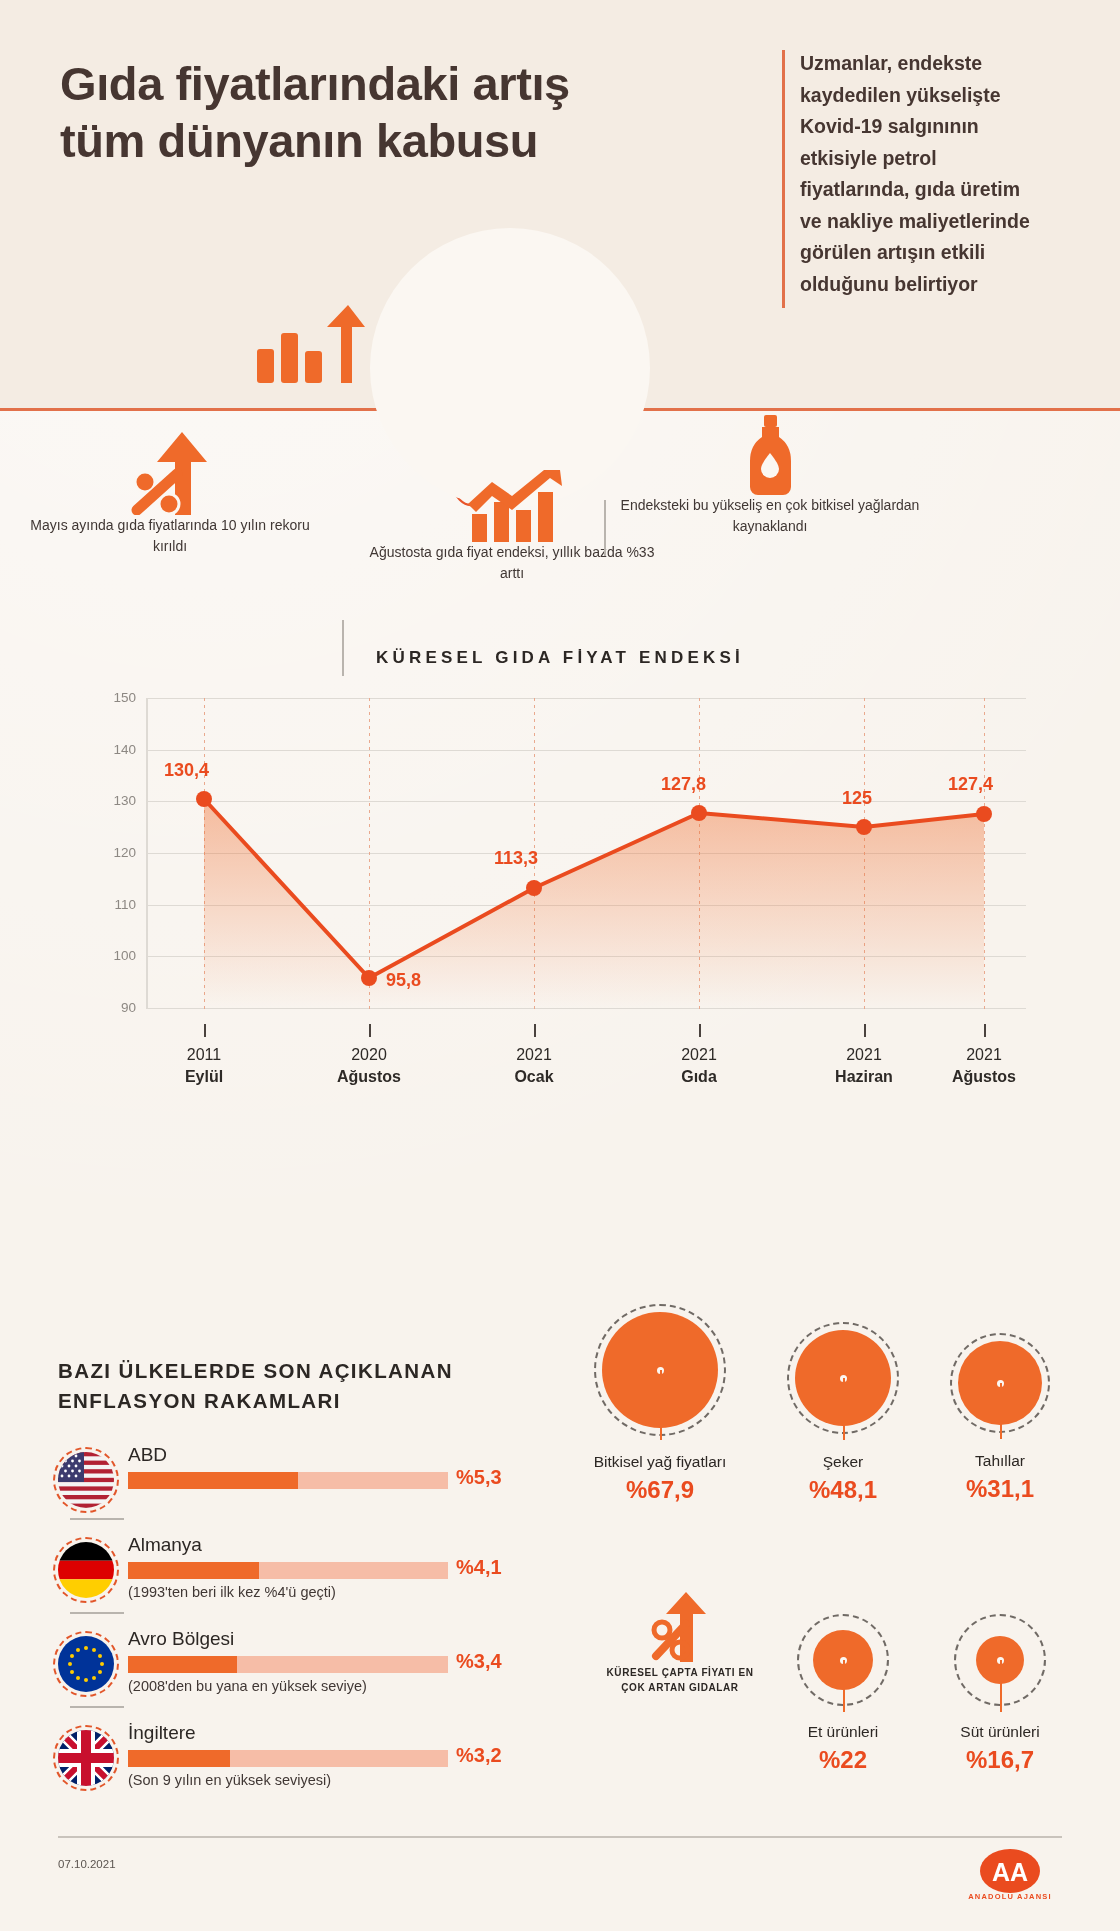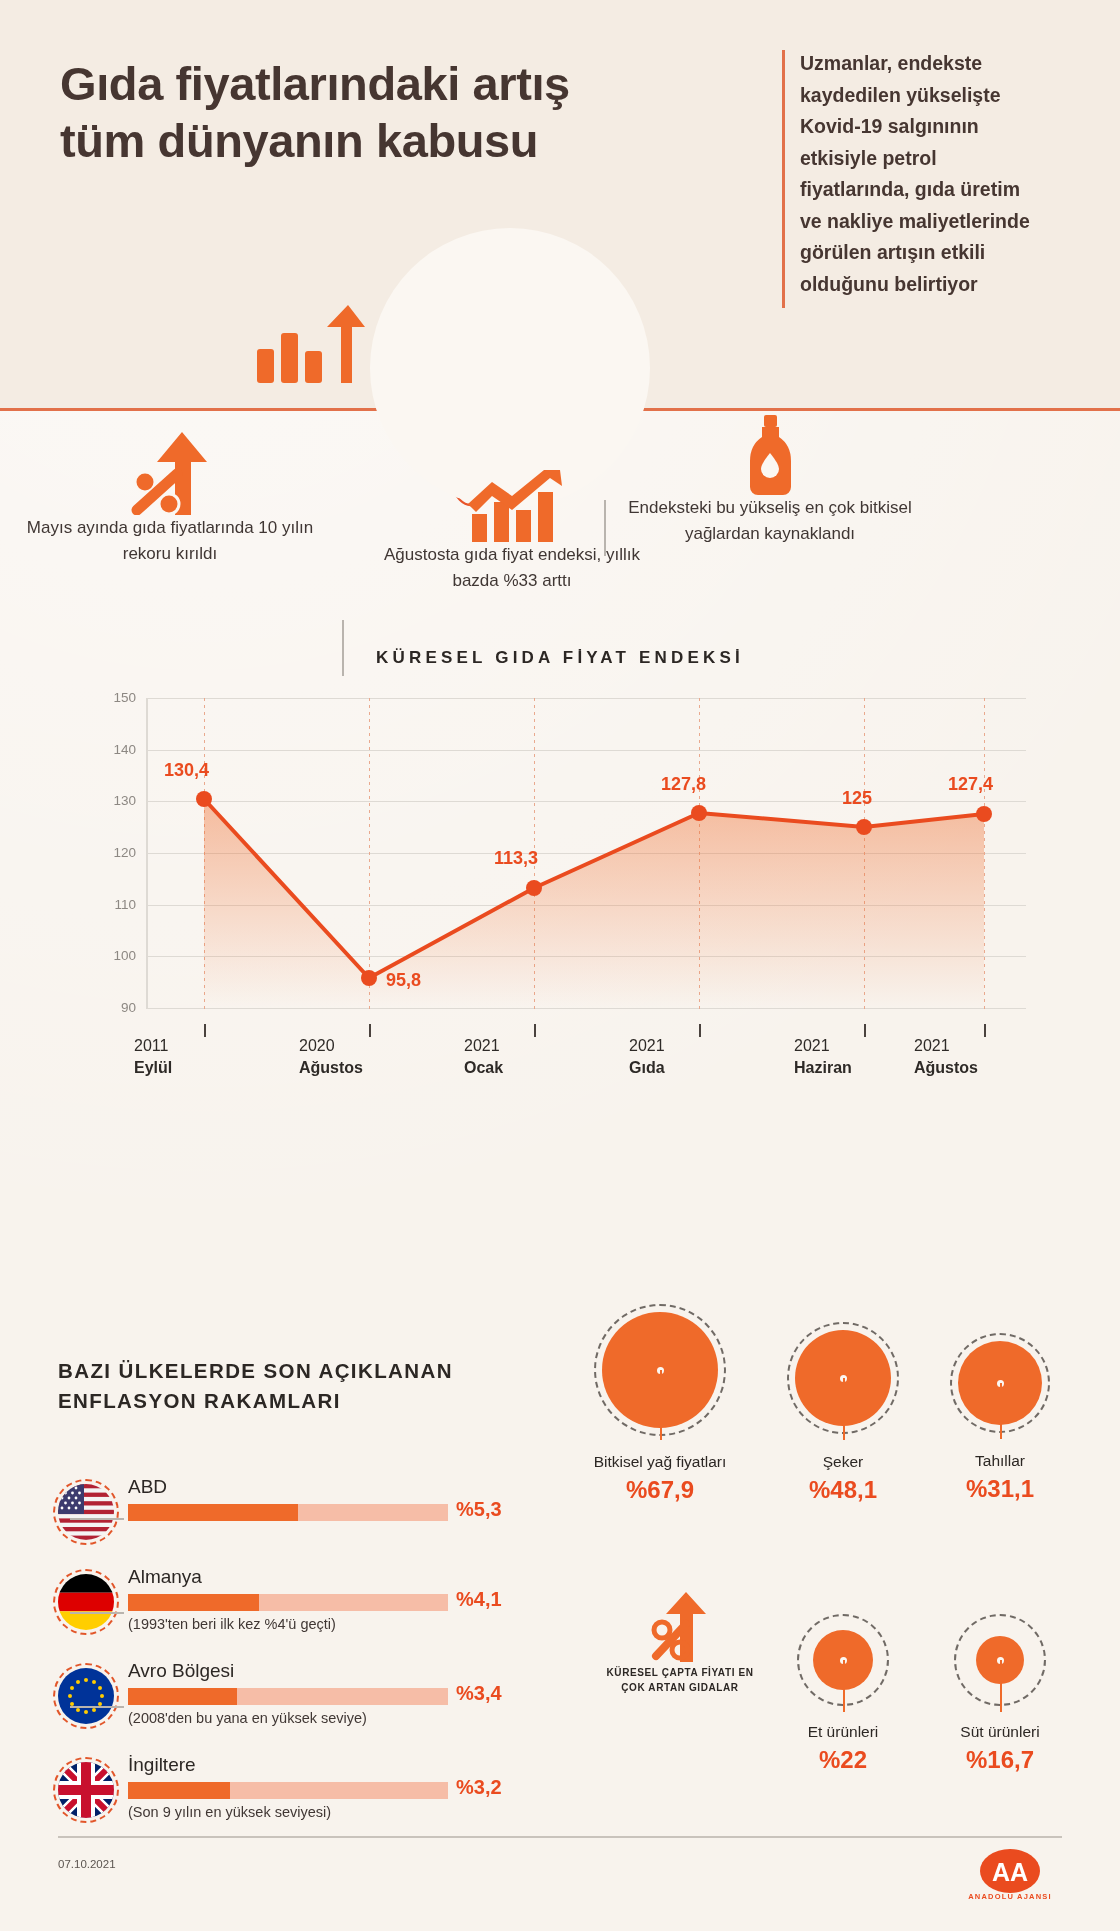--- a/index.html
+++ b/index.html
@@ -46,21 +46,21 @@
   
   .globe-wrap { position: absolute; left: 370px; top: 228px; width: 280px; height: 280px; }
   .globe-disc {
     position: absolute; left: 0; top: 0; width: 280px; height: 280px;
     border-radius: 50%; background: #fbf7f2;
   }
 
   
   .feature { position: absolute; text-align: center; }
   .feature .cap {
-    font-size: 17px; line-height: 1.5; color: #403734;
+    font-size: 14px; line-height: 1.5; color: #403734;
   }
   .feat-div {
     position: absolute; width: 2px; height: 56px; background: #b9b4ae;
   }
 
   
   .chart-title {
     position: absolute; left: 0; top: 648px; width: 1120px;
     text-align: center; font-size: 17px; font-weight: bold;
     letter-spacing: 4.2px; color: #2c2724;
@@ -74,36 +74,36 @@
   .ylab {
     position: absolute; left: -62px; width: 52px; text-align: right;
     font-size: 13.5px; color: #8d8883; transform: translateY(-8px);
   }
   .vdot {
     position: absolute; top: 0; width: 1px; height: 311px;
     background: repeating-linear-gradient(to bottom, #e9a98e 0 3px, transparent 3px 7px);
   }
   .tick { position: absolute; width: 2px; height: 13px; background: #4a423e; top: 326px; }
   .xlab {
-    position: absolute; top: 337px; width: 140px; margin-left: -70px; text-align: left;
+    position: absolute; top: 346px; width: 140px; margin-left: -70px; text-align: center;
     font-size: 16px; color: #2e2a27; line-height: 1.35;
   }
   .xlab b { display: block; font-weight: bold; }
   .dlabel {
     position: absolute; font-size: 18px; font-weight: bold; color: #ea4b1f;
     white-space: nowrap;
   }
 
   
   .sec-title {
     position: absolute; left: 58px; top: 1356px; width: 420px;
     font-size: 20.5px; font-weight: bold; letter-spacing: 1.4px;
     line-height: 1.45; color: #2c2724;
   }
-  .crow { position: absolute; left: 58px; width: 420px; height: 78px; margin-top: 32px; }
+  .crow { position: absolute; left: 58px; width: 420px; height: 78px; }
   .flag {
     position: absolute; left: 0; top: 8px; width: 56px; height: 56px;
     border-radius: 50%; overflow: hidden;
   }
   .flag-ring {
     position: absolute; left: -5px; top: 3px; width: 66px; height: 66px;
     border-radius: 50%; border: 2px dashed #e2562a;
   }
   .cname {
     position: absolute; left: 70px; top: 0px;

